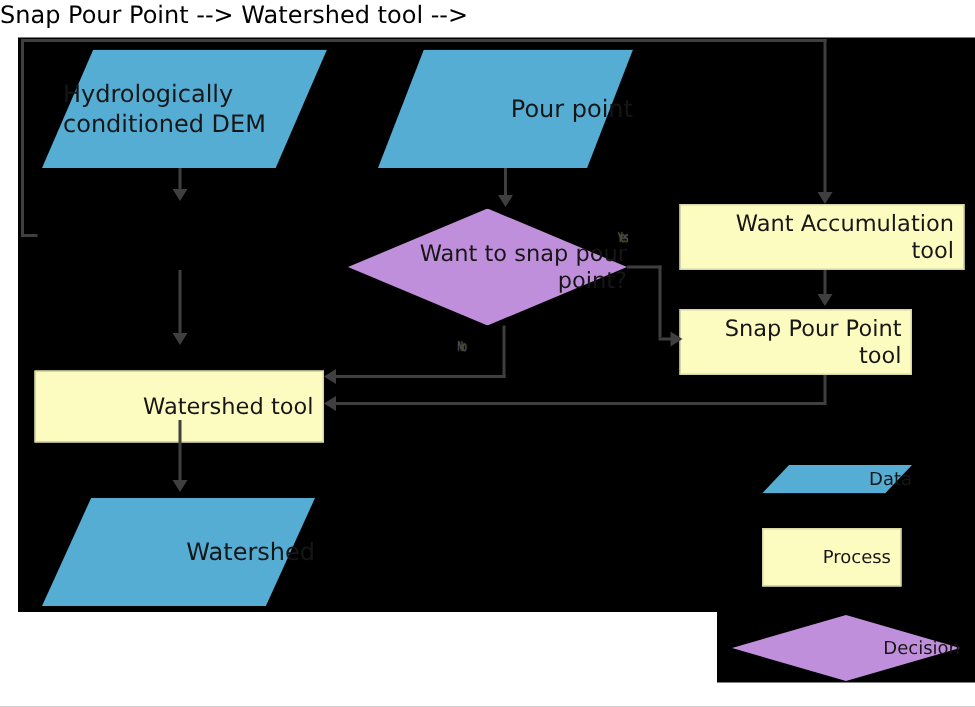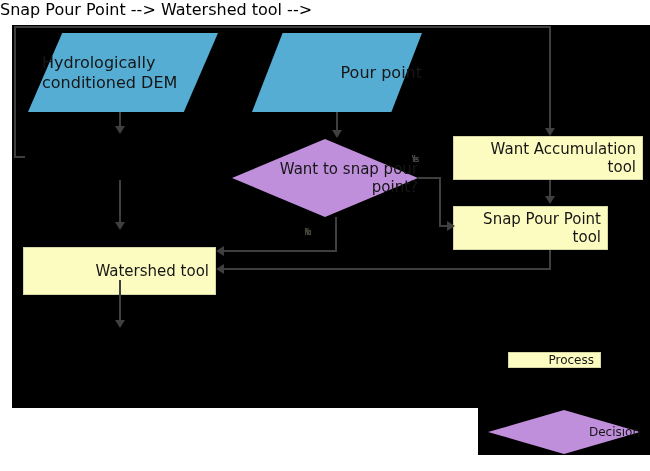--- a/index.html
+++ b/index.html
@@ -63,21 +63,21 @@
 
   #n-ws-tool{left:23px; top:232px;width:193px;height:48px;margin-top:15px;}
   #n-ws-tool .lbl{font-size:15px;}
 
   #n-watershed{left:28px;top:332px;width:182px;height:72px;}
   #n-watershed .lbl{font-size:16px;}
 
   
   #lg-data{left:508px;top:310px;width:100px;height:19px;}
   #lg-data .lbl{font-size:12px;}
-  #lg-proc{left:508px;top:352px;width:93px;height:16px;}
+  #lg-proc{left:508px;top:352px;width:93px;height:39px;}
   #lg-proc .lbl{font-size:12px;}
   #lg-dec{left:488px;top:410px;width:152px;height:44px;}
   #lg-dec .lbl{font-size:12px;}
 </style>
 </head>
 <body>
 
 <div id="root">
 
   <div class="canvas-main"></div>
@@ -154,22 +154,30 @@
   </div>
 
   <div class="node proc" id="n-snap">
     <div class="lbl">Snap Pour Point tool</div>
   </div>
 
   <div class="node proc" id="n-ws-tool">
     <div class="lbl">Watershed tool</div>
   </div>
 
+  <div class="node data" id="n-watershed">
+    <div class="shape"></div>
+    <div class="lbl">Watershed</div>
+  </div>
 
   
+  <div class="node data" id="lg-data">
+    <div class="shape"></div>
+    <div class="lbl">Data</div>
+  </div>
 
   <div class="node proc" id="lg-proc">
     <div class="lbl">Process</div>
   </div>
 
   <div class="node dec" id="lg-dec">
     <div class="shape"></div>
     <div class="lbl">Decision</div>
   </div>
 

